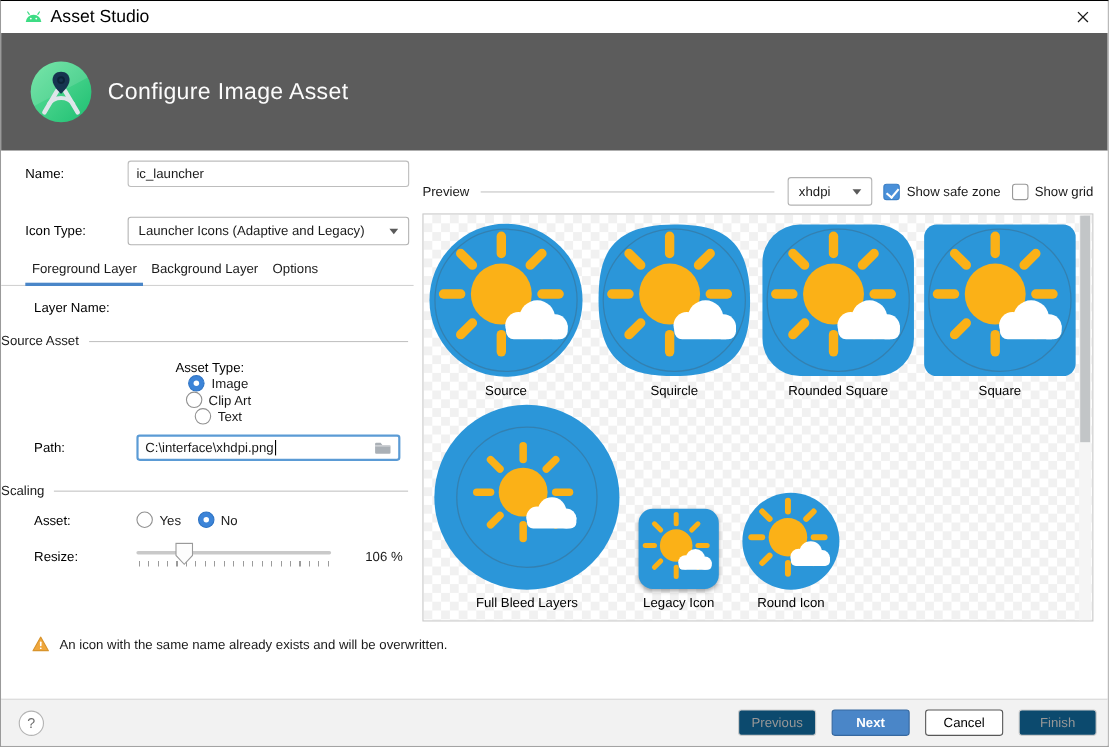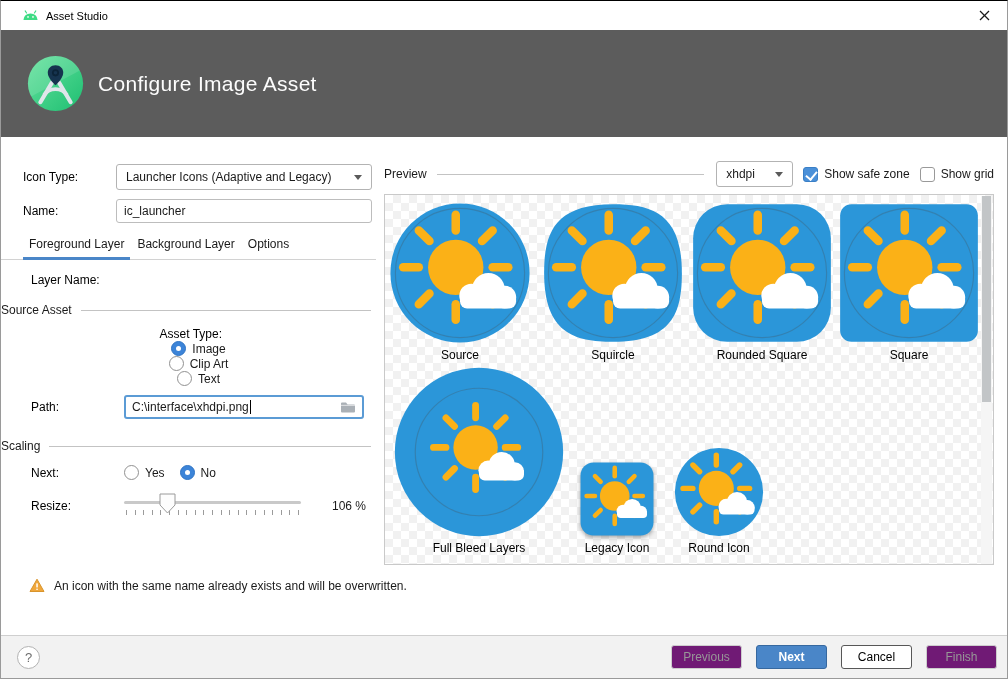--- a/index.html
+++ b/index.html
@@ -9,21 +9,21 @@
   .window {
     width:1008px; height:679px; background:#fff;
     border:1px solid #9a9a9a; border-top:1px solid #000;
     display:flex; flex-direction:column; overflow:hidden;
     position:relative;
   }
 
   
   .titlebar { height:29px; background:#fff; display:flex; align-items:center; padding-left:21px; flex:0 0 auto; }
   .titlebar .app-icon { margin-right:7px; display:flex; }
-  .titlebar-title { font-size:11px; color:#000; }
+  .titlebar-title { font-size:16px; color:#000; }
   .close-btn { margin-left:auto; width:46px; height:100%; display:flex; align-items:center; justify-content:center; cursor:default; }
 
   
   .header { height:107px; background:var(--header_gray,#5c5c5c); display:flex; align-items:center; padding-left:26px; flex:0 0 auto; }
   .header-logo { margin-right:14px; display:flex; }
   .header-title { color:#fcfcfc; font-size:21px; font-weight:300; letter-spacing:.3px; }
 
   
   .main { flex:1 1 auto; position:relative; background:#fff; }
 
@@ -96,21 +96,21 @@
   .warning { position:absolute; left:28px; top:441px; display:flex; align-items:center; gap:9px; }
 
   
   .footer { height:43px; flex:0 0 auto; background:#f2f2f2; border-top:1px solid #cfcfcf;
             display:flex; align-items:center; padding:0 10px 0 16px; }
   .help-btn { width:23px; height:23px; border-radius:50%; border:1px solid #b3b3b3; background:#fff;
               color:#6d6d6d; display:flex; align-items:center; justify-content:center; font-size:13px; }
   .footer-buttons { margin-left:auto; display:flex; gap:14px; }
   .btn { min-width:71px; height:24px; border-radius:3px; display:flex; align-items:center; justify-content:center;
          font-size:12px; padding:0 10px; }
-  .btn.disabled { background:#701a75; border:1px solid #cdcdcd; color:#979797; }
+  .btn.disabled { background:#0c4a6e; border:1px solid #cdcdcd; color:#979797; }
   .btn.primary  { background:var(--accent_blue,#4a86c8); border:1px solid #36689f; color:#fff; font-weight:bold; }
   .btn.normal   { background:#fff; border:1px solid #575757; color:#000; }
 </style>
 </head>
 <body>
 
 <svg width="0" height="0" style="position:absolute" aria-hidden="true">
   <defs>
     <g id="sun-art">
       <g stroke="var(--sun_yellow,#FBB117)" stroke-width="6" stroke-linecap="round">
@@ -175,32 +175,32 @@
         <circle cx="32" cy="20" r="3" fill="none" stroke="#0c2438" stroke-width="2"></circle>
       </svg>
     </span>
     <span class="header-title">Configure Image Asset</span>
   </div>
 
   <div class="main">
 
     <div class="left-panel">
 
+      <div class="frow" style="margin-top:9px;">
+        <span class="flabel">Name:</span>
+        <div class="fld" style="width:256px;">
+          <span>ic_launcher</span>
+        </div>
+      </div>
+
       <div class="frow" style="margin-top:27px;">
         <span class="flabel">Icon Type:</span>
         <div class="dd" style="width:256px;">
           <span>Launcher Icons (Adaptive and Legacy)</span>
           <span class="dd-arrow"></span>
-        </div>
-      </div>
-
-      <div class="frow" style="margin-top:9px;">
-        <span class="flabel">Name:</span>
-        <div class="fld" style="width:256px;">
-          <span>ic_launcher</span>
         </div>
       </div>
 
       <div class="tabs">
         <span class="tab active">Foreground Layer</span>
         <span class="tab">Background Layer</span>
         <span class="tab">Options</span>
       </div>
 
       <div class="frow inner" style="margin-top:13px;">
@@ -240,21 +240,21 @@
           </svg>
         </div>
       </div>
 
       <div class="section" style="margin-top:20px;">
         <span>Scaling</span>
         <span class="section-line"></span>
       </div>
 
       <div class="frow inner" style="margin-top:12px;">
-        <span class="flabel inner">Next:</span>
+        <span class="flabel inner">Asset:</span>
         <span class="radio-opt">
           <span class="radio"></span>
           <span>Yes</span>
         </span>
         <span class="radio-opt">
           <span class="radio selected"></span>
           <span>No</span>
         </span>
       </div>
 

